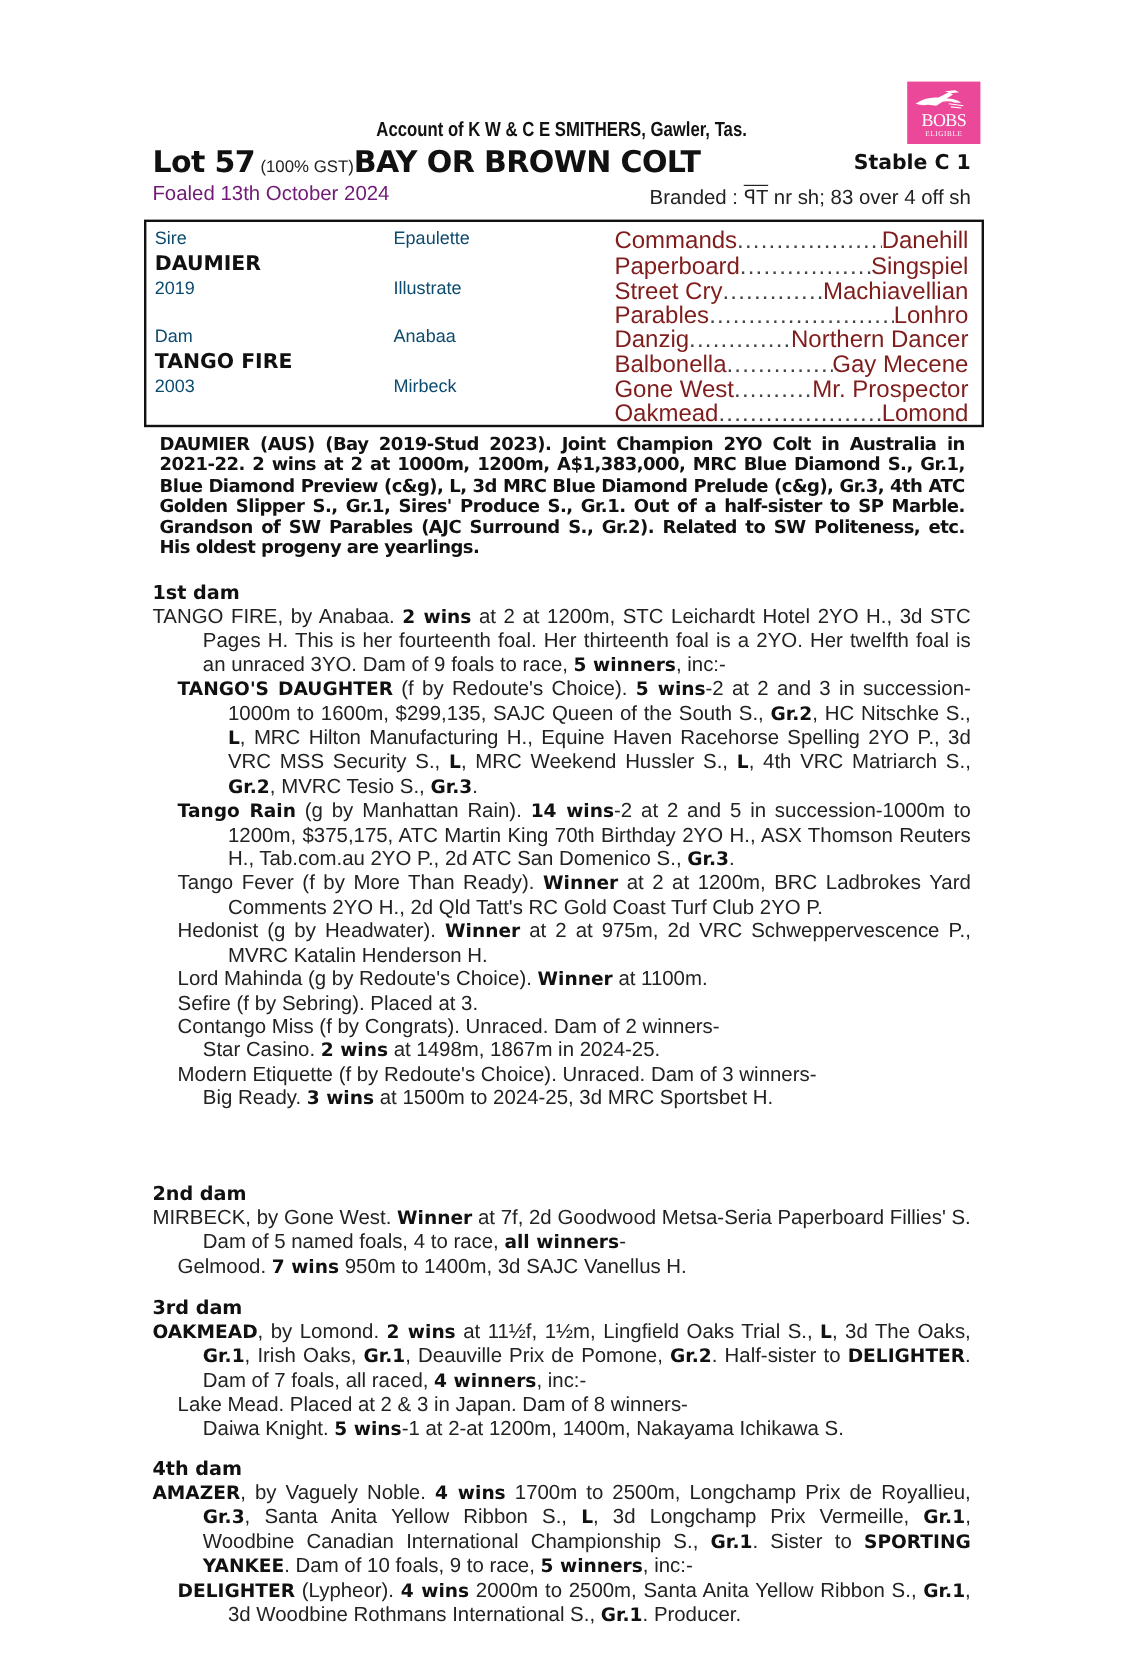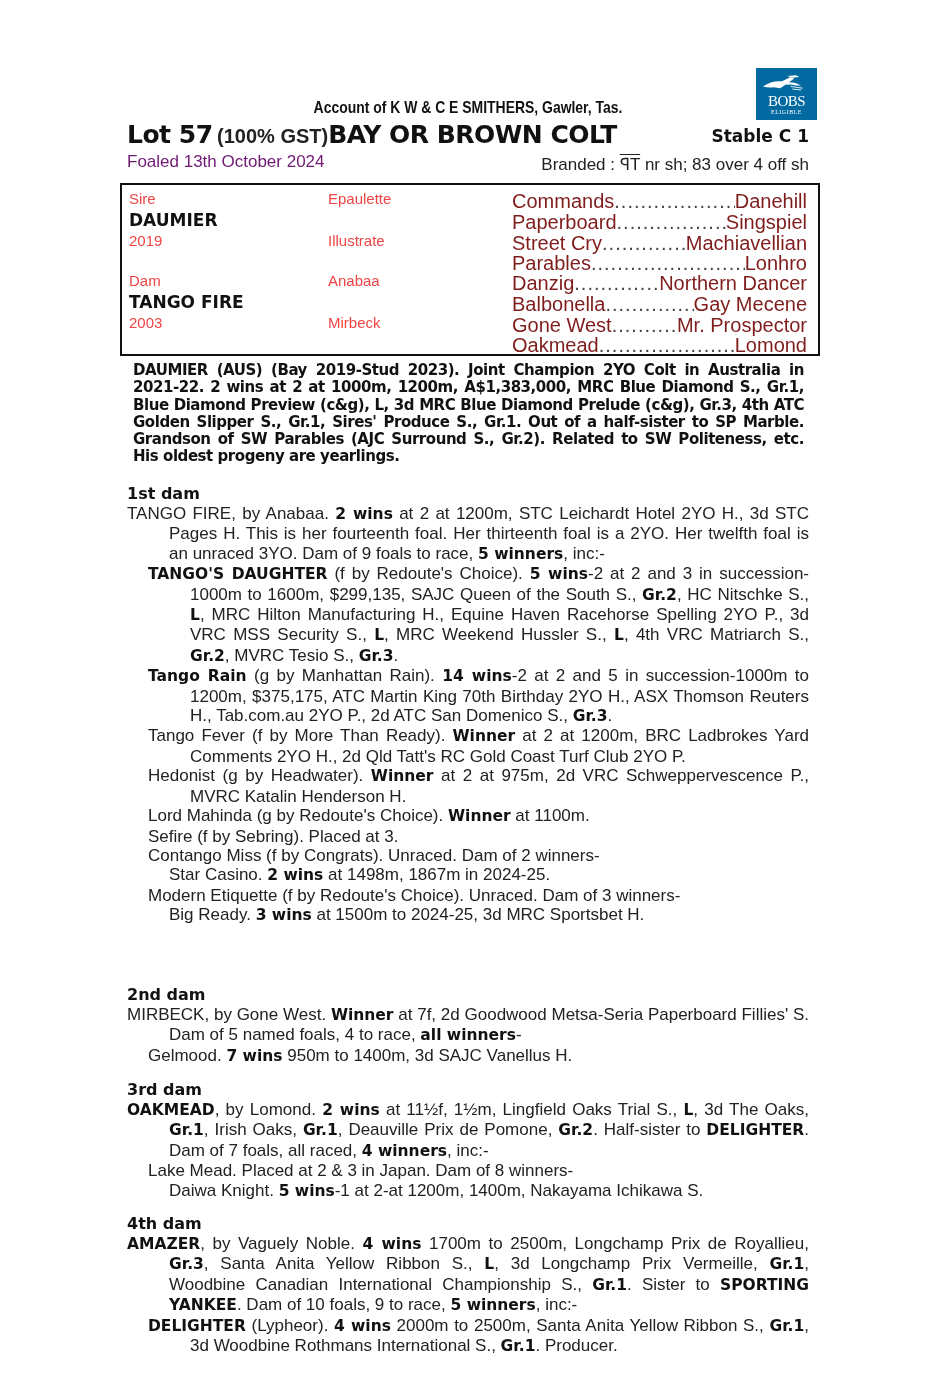--- a/index.html
+++ b/index.html
@@ -1,34 +1,34 @@
 <!DOCTYPE html>
 <html><head>
 <meta charset="utf-8">
 <style>
   html, body { margin: 0; padding: 0; background: #ffffff; }
   body { width: 938px; height: 1400px; position: relative; overflow: hidden; color: #111; font-family: "Liberation Sans", sans-serif; }
 
-  .logo { position: absolute; left: 756px; top: 68px; width: 61px; height: 52px; background: #0369a1; color: #fff; text-align: center; }
+  .logo { position: absolute; left: 756px; top: 68px; width: 61px; height: 52px; background: #ec4899; color: #fff; text-align: center; }
   .logo .horse { display: block; height: 22px; margin-top: 4px; }
   .logo .bobs { font-family: "Liberation Serif", serif; font-size: 15px; line-height: 14px; letter-spacing: -0.5px; display: block; }
   .logo .elig { font-family: "Liberation Serif", serif; font-size: 6px; letter-spacing: 0.5px; display: block; line-height: 8px; }
 
   .account { position: absolute; left: 127px; width: 682px; top: 98px; text-align: center; font-family: "Liberation Sans", sans-serif; font-weight: bold; font-size: 17px; transform: scaleX(0.82); transform-origin: 50% 50%; letter-spacing: 0; }
   .lotline { position: absolute; left: 127px; width: 682px; top: 120px; height: 30px; }
   .lotnum { font-family: "DejaVu Sans", sans-serif; font-weight: bold; font-size: 25px; letter-spacing: -0.5px; }
-  .gst { font-size: 20px; font-weight: bold; color: #222; }
+  .gst { font-size: 14px; font-weight: normal; color: #222; }
   .colt { font-family: "DejaVu Sans", sans-serif; font-weight: bold; font-size: 25px; letter-spacing: -0.5px; }
   .stable { position: absolute; right: 0; top: 6px; font-family: "DejaVu Sans", sans-serif; font-weight: bold; font-size: 17px; }
   .foaled { position: absolute; left: 127px; top: 152px; font-size: 17px; color: #701a75; }
   .branded { position: absolute; right: 129px; top: 152px; font-size: 17px; color: #222; }
   .brandglyph { text-decoration: overline; font-weight: normal; }
 
   .ped { position: absolute; left: 120px; top: 183px; width: 696px; height: 169px; border: 2px solid #111; }
-  .ped .c { position: absolute; font-size: 15px; color: #ef4444; white-space: nowrap; }
+  .ped .c { position: absolute; font-size: 15px; color: #0c4a6e; white-space: nowrap; }
   .ped .big { font-family: "DejaVu Sans", sans-serif; font-weight: bold; font-size: 17px; color: #111; }
   .ped .r { position: absolute; left: 390px; width: 295px; font-size: 20px; color: #7f1d1d; display: flex; white-space: nowrap; }
   .ped .r .dots { flex: 1; overflow: hidden; color: #444; letter-spacing: 1px; }
   .ped .r .dots::after { content: "................................................................................................"; }
 
   .sire-note { position: absolute; left: 133px; top: 362px; width: 671px; font-family: "DejaVu Sans", sans-serif; font-weight: bold; font-size: 15px; line-height: 17.3px; text-align: justify; letter-spacing: -0.45px; }
 
   .sec { position: absolute; left: 127px; width: 682px; font-size: 17px; line-height: 19.4px; color: #222; }
   .sec h3 { margin: 0; font-family: "DejaVu Sans", sans-serif; font-weight: bold; font-size: 16px; color: #111; line-height: 20px; }
   .sec p { margin: 0; text-align: justify; }

